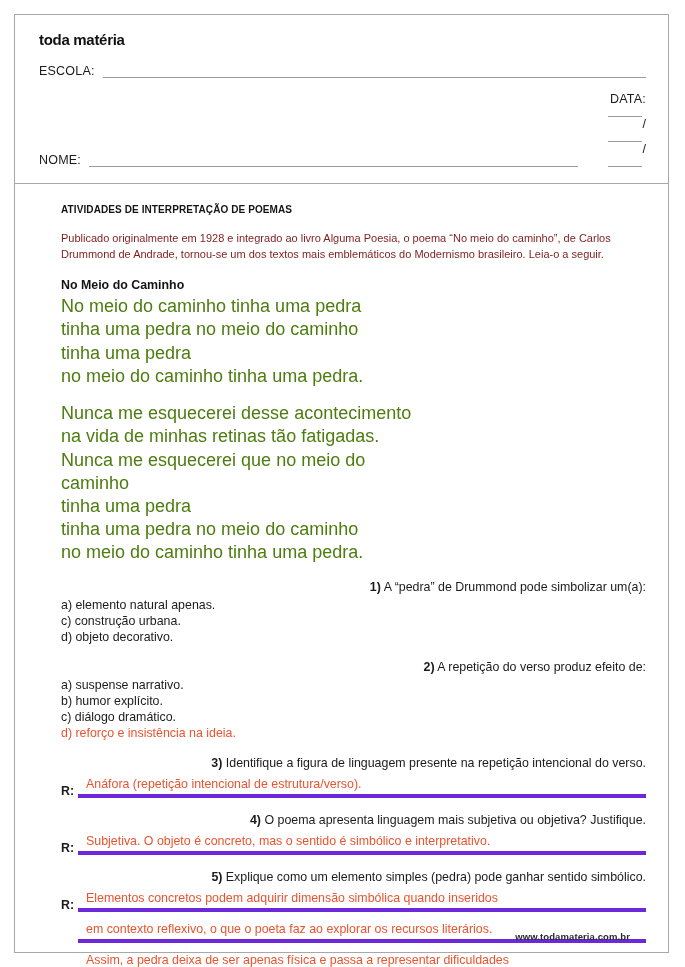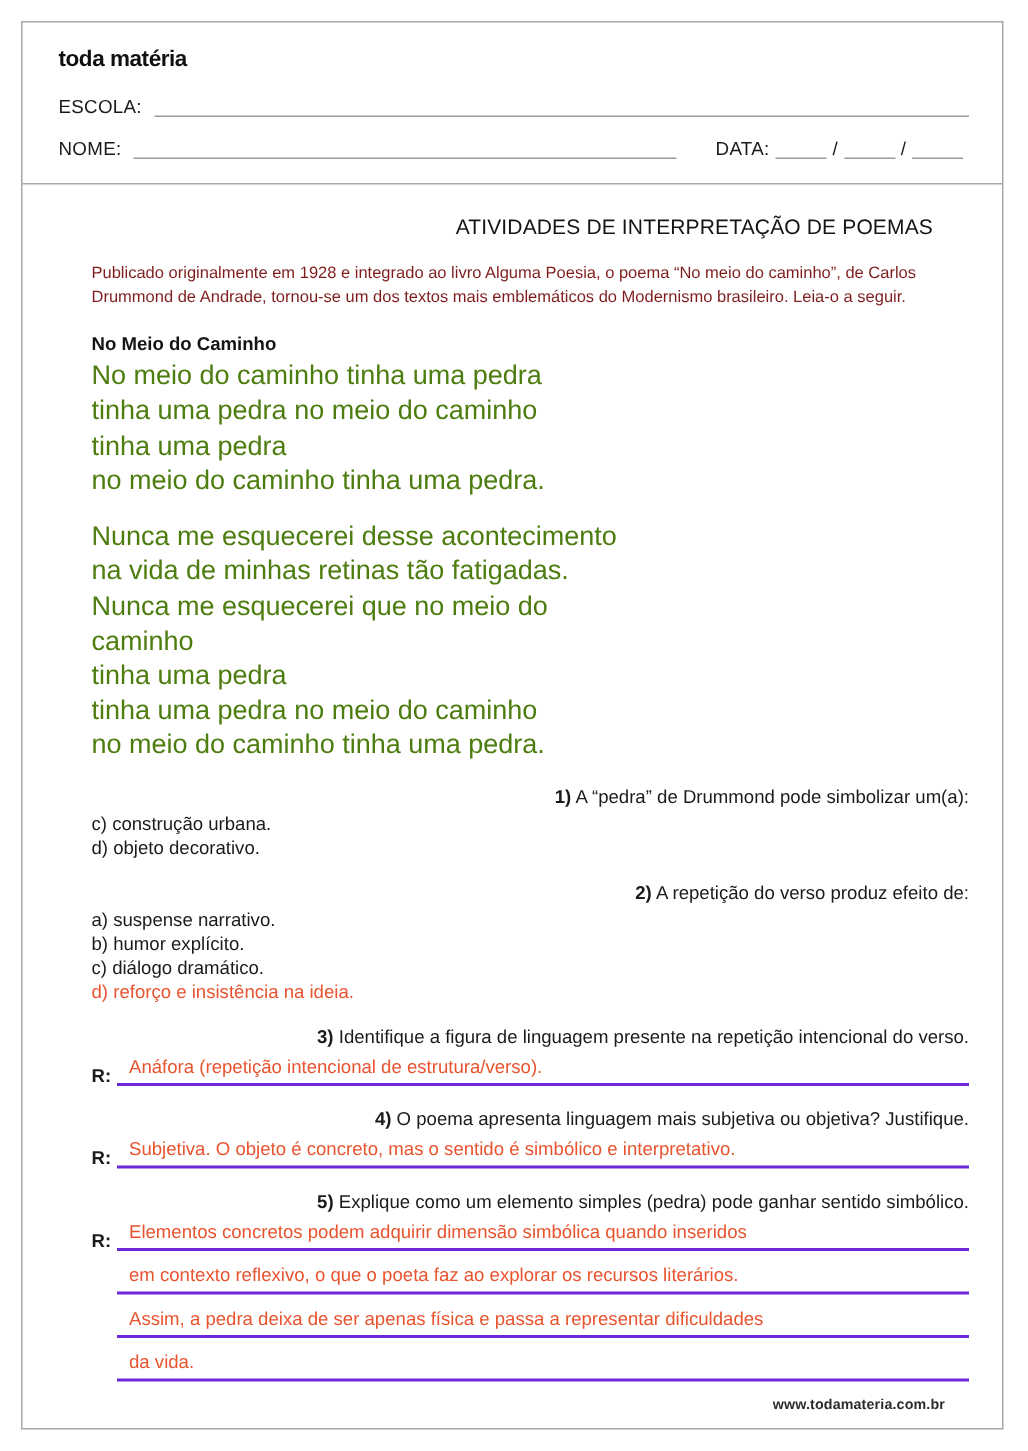--- a/index.html
+++ b/index.html
@@ -57,39 +57,40 @@
     flex: 1 1 auto;
     border-bottom: 1px solid #9a9a9a;
     height: 11px;
     margin-left: 8px;
   }
   .date-group {
     display: flex;
     align-items: flex-end;
     margin-left: 26px;
     white-space: nowrap;
+    flex-direction: column;
   }
   .date-label { letter-spacing: 0.2px; }
   .date-blank {
     display: inline-block;
     width: 34px;
     border-bottom: 1px solid #9a9a9a;
     height: 11px;
     margin: 0 4px;
   }
   .slash { color: #1b1b1b; font-size: 12.5px; }
 
   
   .body {
     padding: 20px 22px 0 46px;
   }
   .doc-title {
-    text-align: right;
-    font-size: 14px;
-    font-weight: normal;
+    text-align: left;
+    font-size: 10px;
+    font-weight: bold;
     letter-spacing: 0.1px;
     margin: 0 0 16px 0;
     padding-right: 24px;
     color: #141414;
   }
   .intro {
     font-size: 11px;
     line-height: 1.42;
     margin: 0 0 16px 0;
     padding-right: 2px;
@@ -137,21 +138,21 @@
     font-size: 12.4px;
     font-weight: bold;
     color: #1b1b1b;
     width: 17px;
     flex: 0 0 17px;
     line-height: 1.15;
   }
   .ans-tag.blank { visibility: hidden; }
   .ans-text-wrap {
     flex: 1 1 auto;
-    border-bottom: 2px solid #6d28d9;
+    border-bottom: 4px solid #6d28d9;
     padding: 0 0 2px 8px;
     min-height: 17px;
     max-width: 589px;
   }
   .ans-text {
     font-size: 12.4px;
     color: #e8542f;
     line-height: 1.2;
     white-space: pre-wrap;
   }
@@ -219,20 +220,21 @@
         <div>tinha uma pedra</div>
         <div>tinha uma pedra no meio do caminho</div>
         <div>no meio do caminho tinha uma pedra.</div>
       </div>
 
       <div class="q-block">
         <div class="q-stem">
           <span class="q-num">1)</span>
           <span>A “pedra” de Drummond pode simbolizar um(a):</span>
         </div>
+        <div class="opt">a) elemento natural apenas.</div>
         <div class="opt">c) construção urbana.</div>
         <div class="opt">d) objeto decorativo.</div>
       </div>
 
       <div class="q-block">
         <div class="q-stem">
           <span class="q-num">2)</span>
           <span>A repetição do verso produz efeito de:</span>
         </div>
         <div class="opt">a) suspense narrativo.</div>

